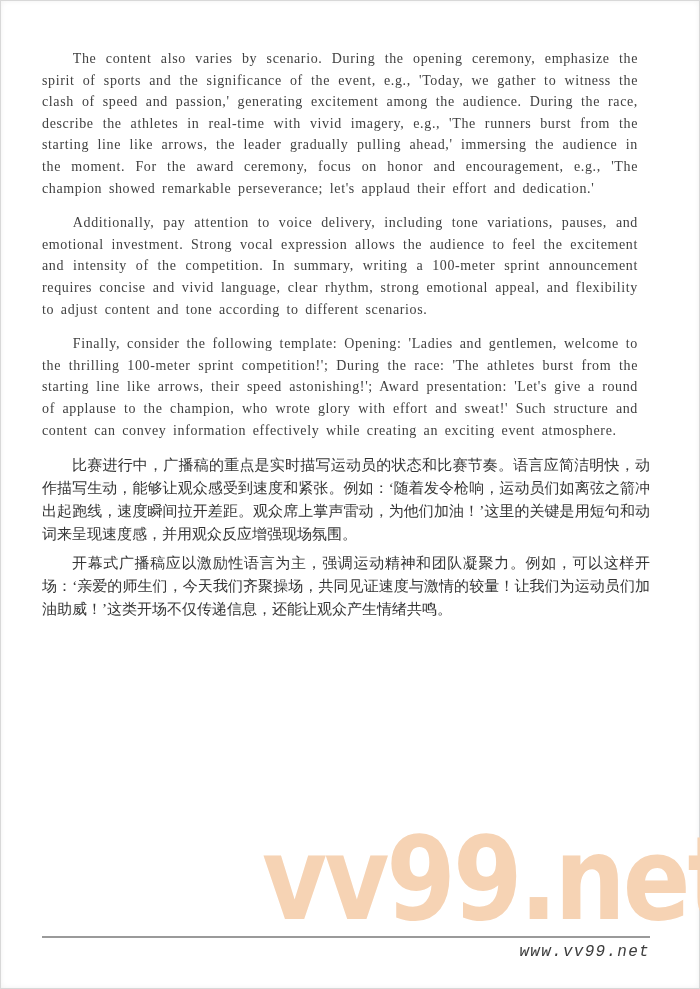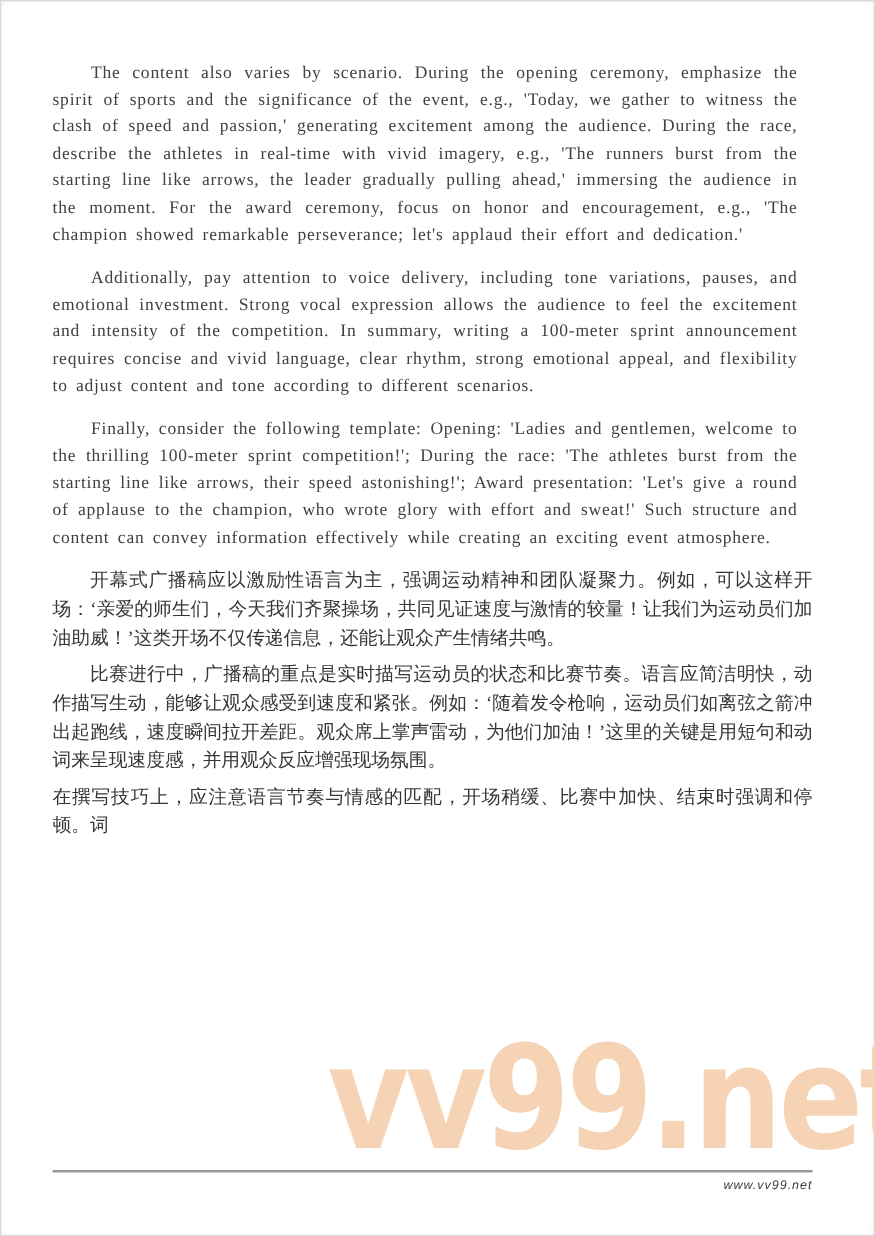--- a/index.html
+++ b/index.html
@@ -72,23 +72,23 @@
     left: 42px; right: 50px;
     top: 936px;
     height: 2px;
     background: #9a9a9a;
     z-index: 2;
   }
   .footer-url {
     position: absolute;
     right: 50px;
     top: 943px;
-    font-family: Liberation Sans, sans-serif;
+    font-family: Liberation Mono, monospace;
     font-style: italic;
-    font-size: 10px;
+    font-size: 16px;
     letter-spacing: 0.08em;
     color: #3c3c3c;
     z-index: 2;
   }
 </style>
 </head>
 <body>
 
 <div class="page">
 
@@ -97,26 +97,25 @@
   <div class="content">
 
     <p class="en">The content also varies by scenario. During the opening ceremony, emphasize the spirit of sports and the significance of the event, e.g., 'Today, we gather to witness the clash of speed and passion,' generating excitement among the audience. During the race, describe the athletes in real-time with vivid imagery, e.g., 'The runners burst from the starting line like arrows, the leader gradually pulling ahead,' immersing the audience in the moment. For the award ceremony, focus on honor and encouragement, e.g., 'The champion showed remarkable perseverance; let's applaud their effort and dedication.'</p>
 
     <p class="en">Additionally, pay attention to voice delivery, including tone variations, pauses, and emotional investment. Strong vocal expression allows the audience to feel the excitement and intensity of the competition. In summary, writing a 100-meter sprint announcement requires concise and vivid language, clear rhythm, strong emotional appeal, and flexibility to adjust content and tone according to different scenarios.</p>
 
     <p class="en">Finally, consider the following template: Opening: 'Ladies and gentlemen, welcome to the thrilling 100-meter sprint competition!'; During the race: 'The athletes burst from the starting line like arrows, their speed astonishing!'; Award presentation: 'Let's give a round of applause to the champion, who wrote glory with effort and sweat!' Such structure and content can convey information effectively while creating an exciting event atmosphere.</p>
 
 
 
+    <p class="zh indent">比赛进行中，广播稿的重点是实时描写运动员的状态和比赛节奏。语言应简洁明快，动作描写生动，能够让观众感受到速度和紧张。例如：‘随着发令枪响，运动员们如离弦之箭冲出起跑线，速度瞬间拉开差距。观众席上掌声雷动，为他们加油！’这里的关键是用短句和动词来呈现速度感，并用观众反应增强现场氛围。</p>
+
     <p class="zh indent">开幕式广播稿应以激励性语言为主，强调运动精神和团队凝聚力。例如，可以这样开场：‘亲爱的师生们，今天我们齐聚操场，共同见证速度与激情的较量！让我们为运动员们加油助威！’这类开场不仅传递信息，还能让观众产生情绪共鸣。</p>
 
-    <p class="zh indent">比赛进行中，广播稿的重点是实时描写运动员的状态和比赛节奏。语言应简洁明快，动作描写生动，能够让观众感受到速度和紧张。例如：‘随着发令枪响，运动员们如离弦之箭冲出起跑线，速度瞬间拉开差距。观众席上掌声雷动，为他们加油！’这里的关键是用短句和动词来呈现速度感，并用观众反应增强现场氛围。</p>
 
-
-    <p class="zh">在撰写技巧上，应注意语言节奏与情感的匹配，开场稍缓、比赛中加快、结束时强调和停顿。词</p>
 
   </div>
 
   <div class="footer-line"></div>
 
   <div class="footer-url">www.vv99.net</div>
 
 </div>
 
 </body></html>

